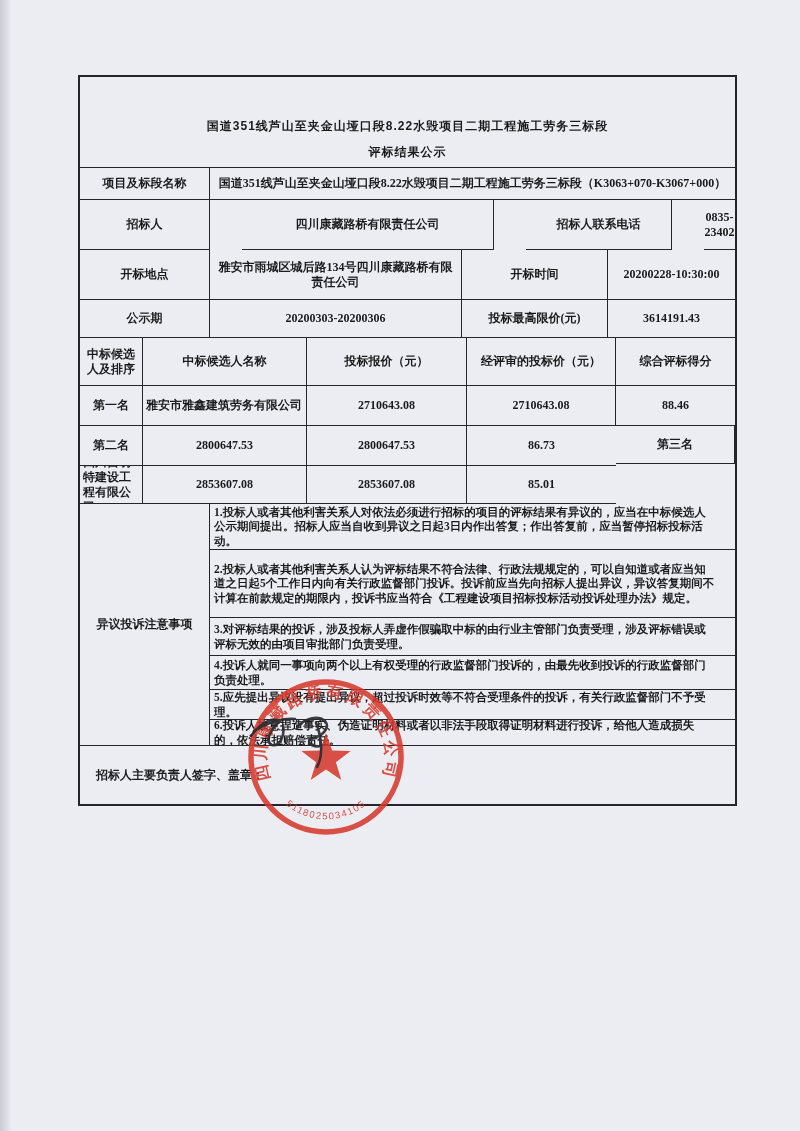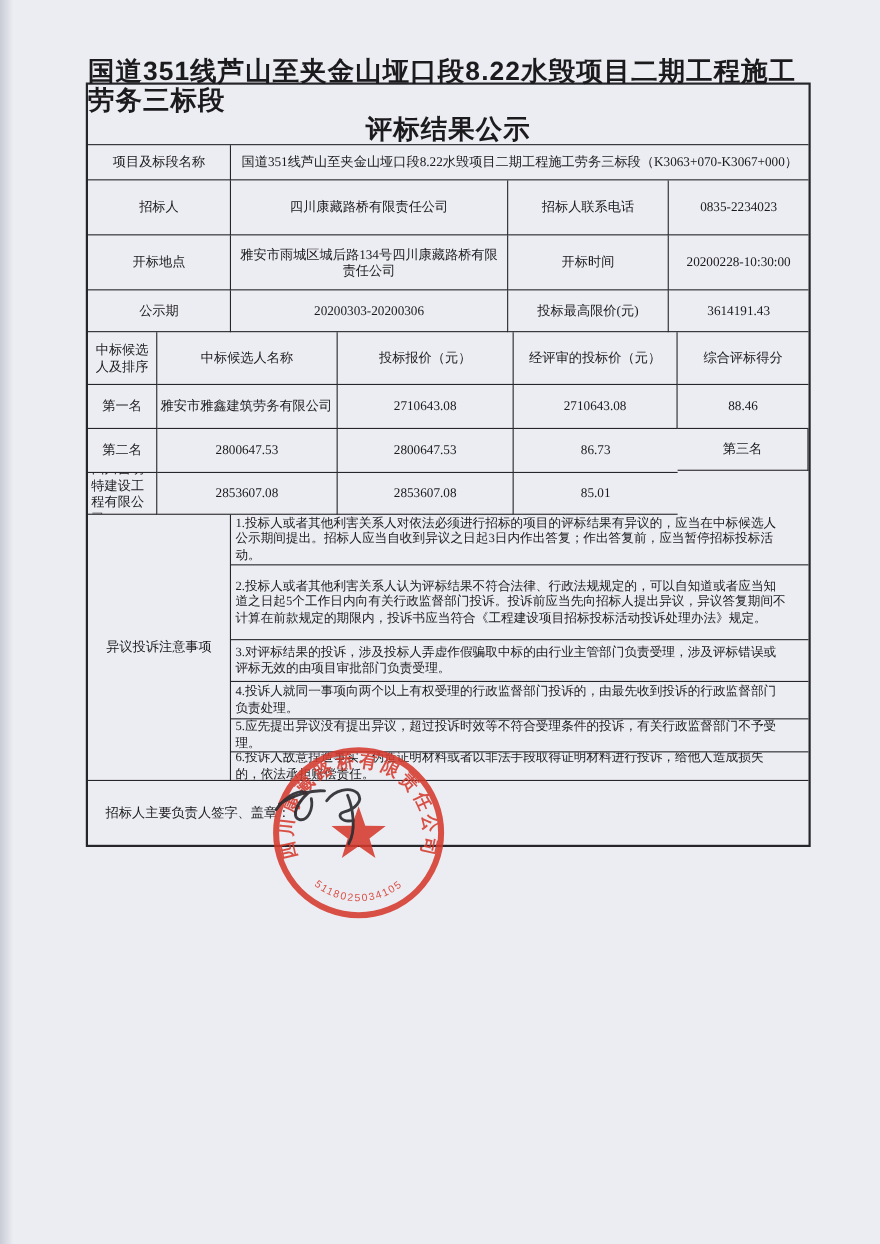--- a/index.html
+++ b/index.html
@@ -25,34 +25,35 @@
   }
   .cell{
     box-sizing:border-box;
     border-right:1.5px solid #26262a;
     border-bottom:1.5px solid #26262a;
     display:flex;align-items:center;justify-content:center;
     text-align:center;
     font-size:12px;line-height:15px;
     padding:2px 3px;
     overflow:hidden;
+    font-weight:bold;
   }
   .cell.last-col{border-right:none;}
   .cell.left{justify-content:flex-start;text-align:left;}
   
   .title-cell{
     height:54px;border-bottom:1.5px solid #26262a;
-    display:flex;flex-direction:column;align-items:center;justify-content:flex-end;
+    display:flex;flex-direction:column;align-items:center;justify-content:flex-start;
     font-family:"Liberation Sans", sans-serif;
-    font-weight:bold;font-size:24px;line-height:26px;letter-spacing:1px;
+    font-weight:bold;font-size:12px;line-height:26px;letter-spacing:1px;margin-top:36px;
   }
   
   .row-project{display:grid;grid-template-columns:130px 1fr;height:32px;}
   .row-4col{display:grid;grid-template-columns:130px 252px 146px 1fr;}
-  .row-tenderer{height:50px;}
+  .row-tenderer{height:50px;gap:32px;}
   .row-open{height:50px;}
   .row-publicity{height:38px;}
   
   .grid-candidates{display:grid;grid-template-columns:63px 164px 160px 149px 1fr;}
   .grid-candidates .hcell{height:48px;}
   .grid-candidates .r1{height:40px;}
   .grid-candidates .r2{height:40px;}
   .grid-candidates .r3{height:38px;}
   
   .grid-notes{display:grid;grid-template-columns:130px 1fr;grid-template-rows:46px 68px 38px 34px 30px 26px;}

